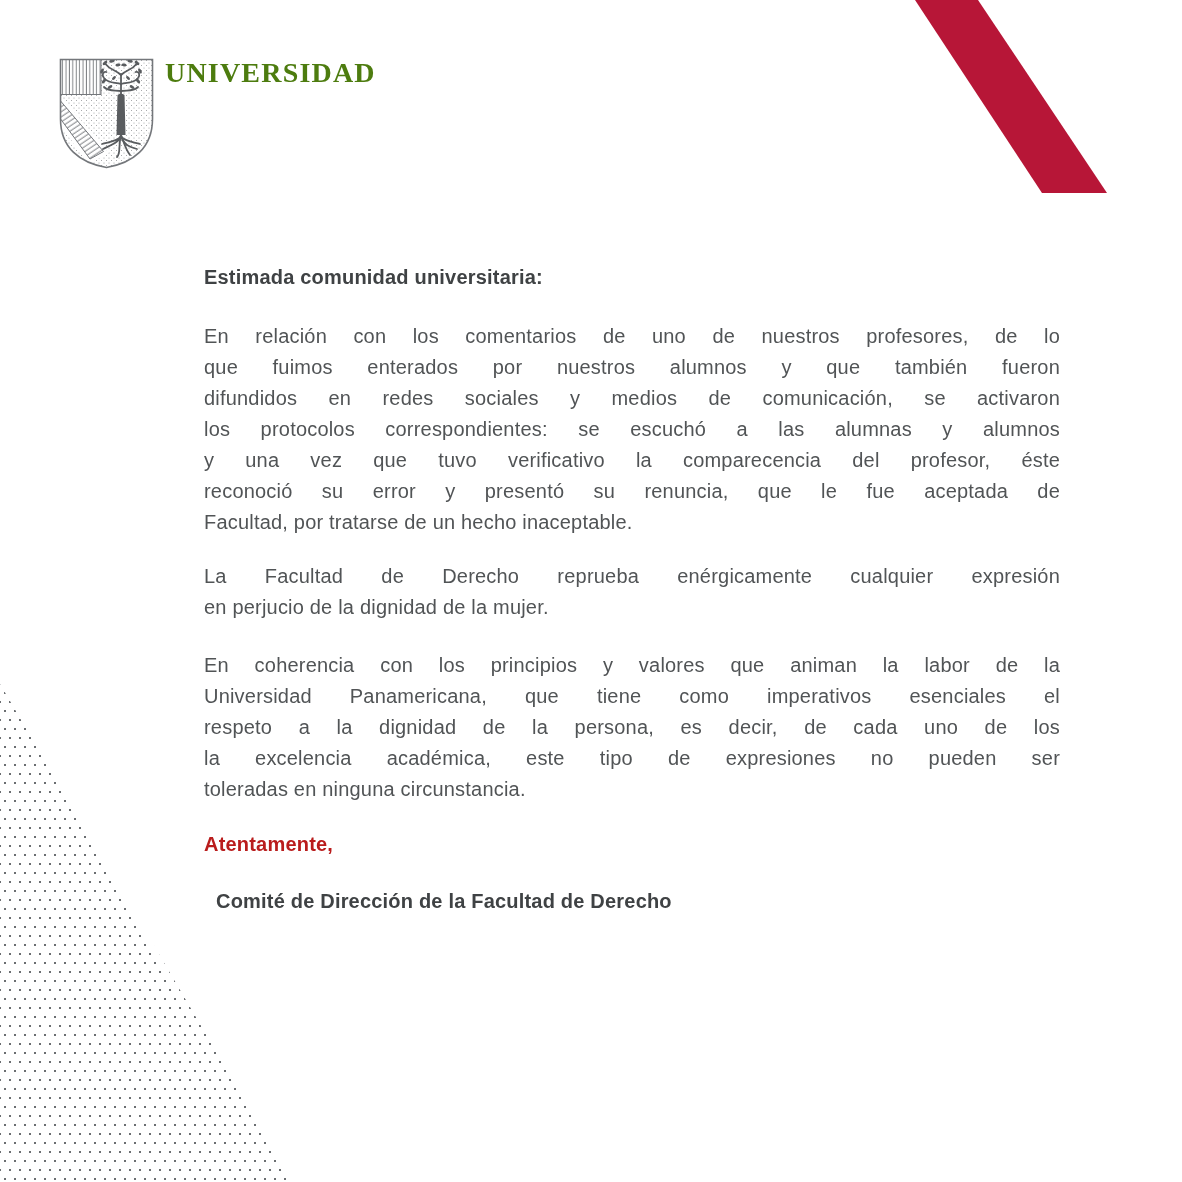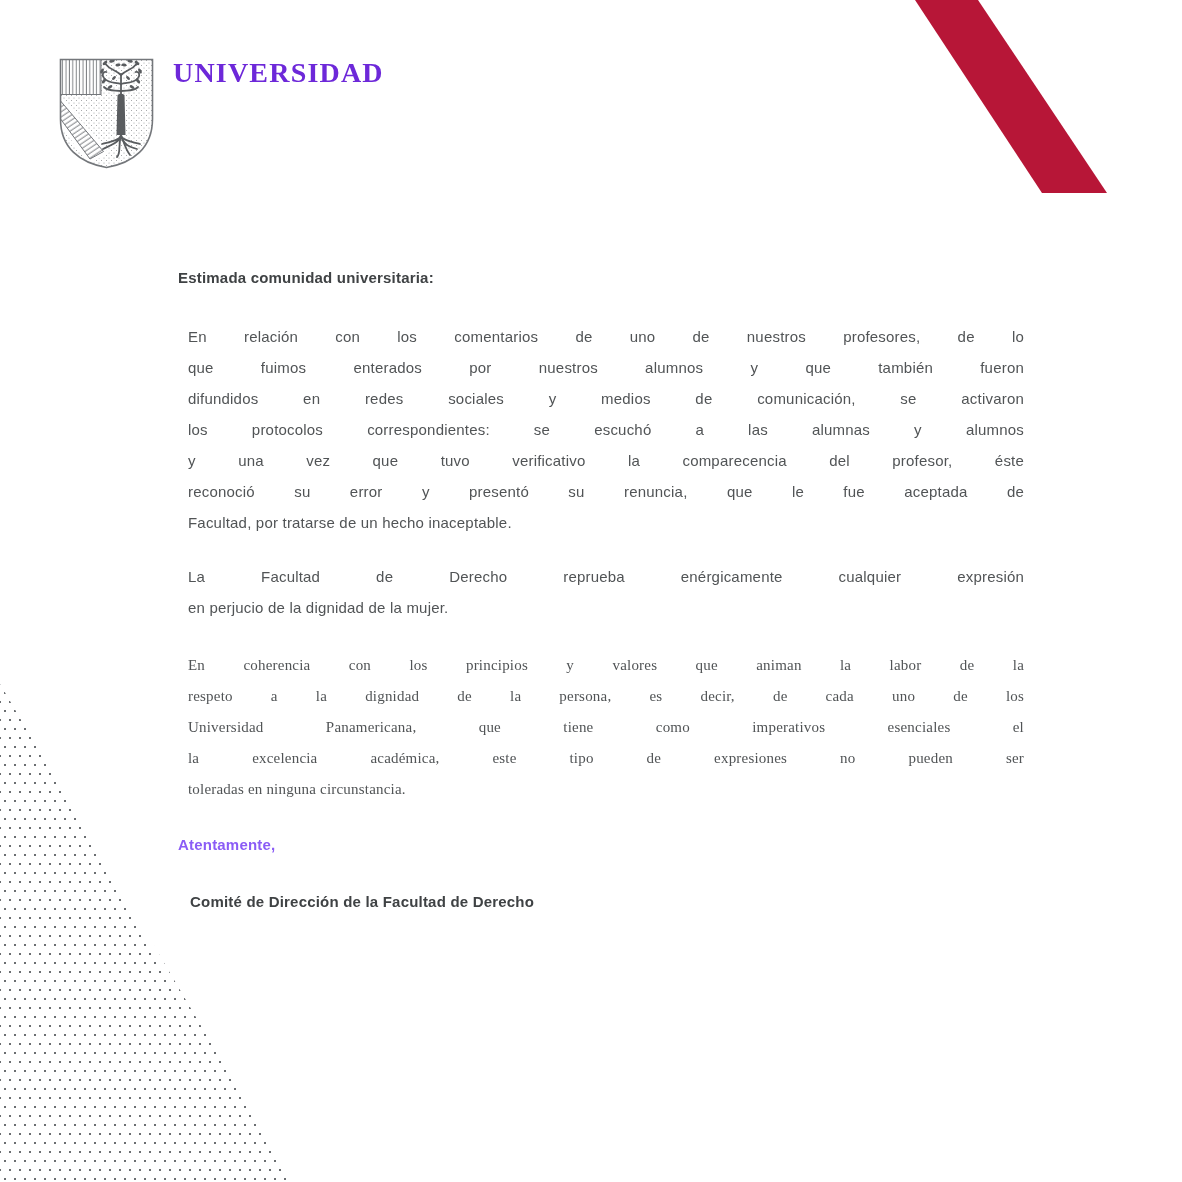--- a/index.html
+++ b/index.html
@@ -9,63 +9,63 @@
     height: 1182px;
     background: #ffffff;
     overflow: hidden;
     font-family: "Liberation Sans", sans-serif;
   }
 
   
   .brand { position: absolute; left: 58px; top: 57px; display: flex; align-items: flex-start; }
   .shield { width: 97px; height: 113px; flex: 0 0 auto; }
   .wordmark {
-    margin-left: 18px;
+    margin-left: 10px;
     margin-top: 0px;
     font-family: "Liberation Serif", serif;
     font-size: 28px;
     line-height: 32px;
     letter-spacing: 1.2px;
-    color: #6d28d9;
+    color: #4d7c0f;
     font-weight: 600;
   }
   .wm-line { white-space: nowrap; }
   .reg { font-size: 13px; letter-spacing: 0; vertical-align: 10px; }
 
   
   .red-stripe {
     position: absolute;
     left: 915px; top: 0;
     width: 192px; height: 193px;
     background: #b71637;
     clip-path: polygon(0px 0px, 63px 0px, 192px 193px, 127px 193px);
   }
 
   
   .letter {
     position: absolute;
-    left: 178px; top: 262px;
+    left: 204px; top: 262px;
     width: 856px;
     color: #515456;
-    font-size: 15px;
+    font-size: 20px;
     line-height: 31px;
     letter-spacing: 0.2px;
   }
   .salutation {
     margin: 0 0 28px 0;
     font-weight: bold;
     color: #3f4244;
   }
-  .para { margin: 10px; }
+  .para { margin: 0; }
   .para .line { text-align: justify; text-align-last: justify; text-justify: inter-word; }
   .para .line:last-child { text-align-last: left; }
   .para-1 { margin-bottom: 23px; }
   .para-2 { margin-bottom: 27px; }
-  .para-3 { margin-bottom: 24px; font-family: Liberation Serif, serif; }
-  .closing { margin: 16px 0 26px 0; font-weight: bold; color: #8b5cf6; }
+  .para-3 { margin-bottom: 24px; }
+  .closing { margin: 16px 0 26px 0; font-weight: bold; color: #b91c1c; }
   .signature { margin: 12px; font-weight: bold; color: #3f4244; }
 
   
   .dots-triangle {
     position: absolute;
     left: 0; top: 684px;
     width: 293px; height: 498px;
     clip-path: polygon(0 0, 100% 100%, 0 100%);
     background-image:
       radial-gradient(circle, #6b6e71 1px, transparent 1.35px),
@@ -161,22 +161,22 @@
         <div class="line">y una vez que tuvo verificativo la comparecencia del profesor, éste</div>
         <div class="line">reconoció su error y presentó su renuncia, que le fue aceptada de</div>
         <div class="line">Facultad, por tratarse de un hecho inaceptable.</div>
       </div>
     <div class="para para-2">
         <div class="line">La Facultad de Derecho reprueba enérgicamente cualquier expresión</div>
         <div class="line">en perjucio de la dignidad de la mujer.</div>
       </div>
     <div class="para para-3">
         <div class="line">En coherencia con los principios y valores que animan la labor de la</div>
+        <div class="line">Universidad Panamericana, que tiene como imperativos esenciales el</div>
         <div class="line">respeto a la dignidad de la persona, es decir, de cada uno de los</div>
-        <div class="line">Universidad Panamericana, que tiene como imperativos esenciales el</div>
         <div class="line">la excelencia académica, este tipo de expresiones no pueden ser</div>
         <div class="line">toleradas en ninguna circunstancia.</div>
       </div>
     <p class="closing">Atentamente,</p>
     <p class="signature">Comité de Dirección de la Facultad de Derecho</p>
   </main>
 
   <div class="dots-triangle"></div>
 
 </div>

